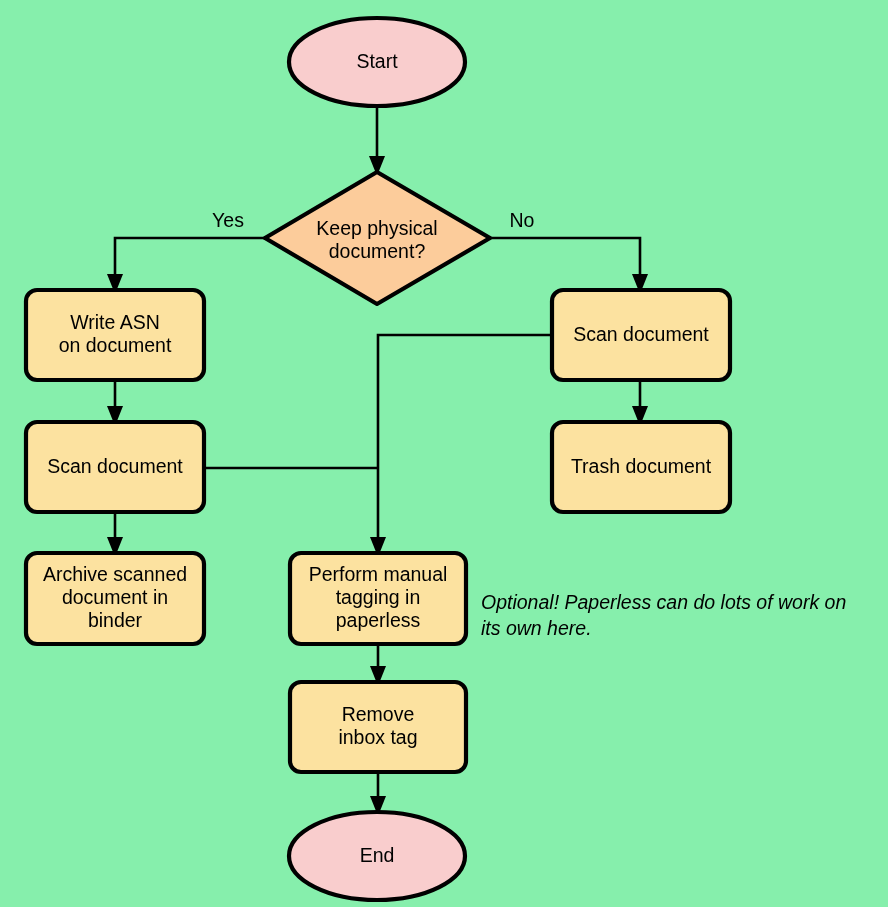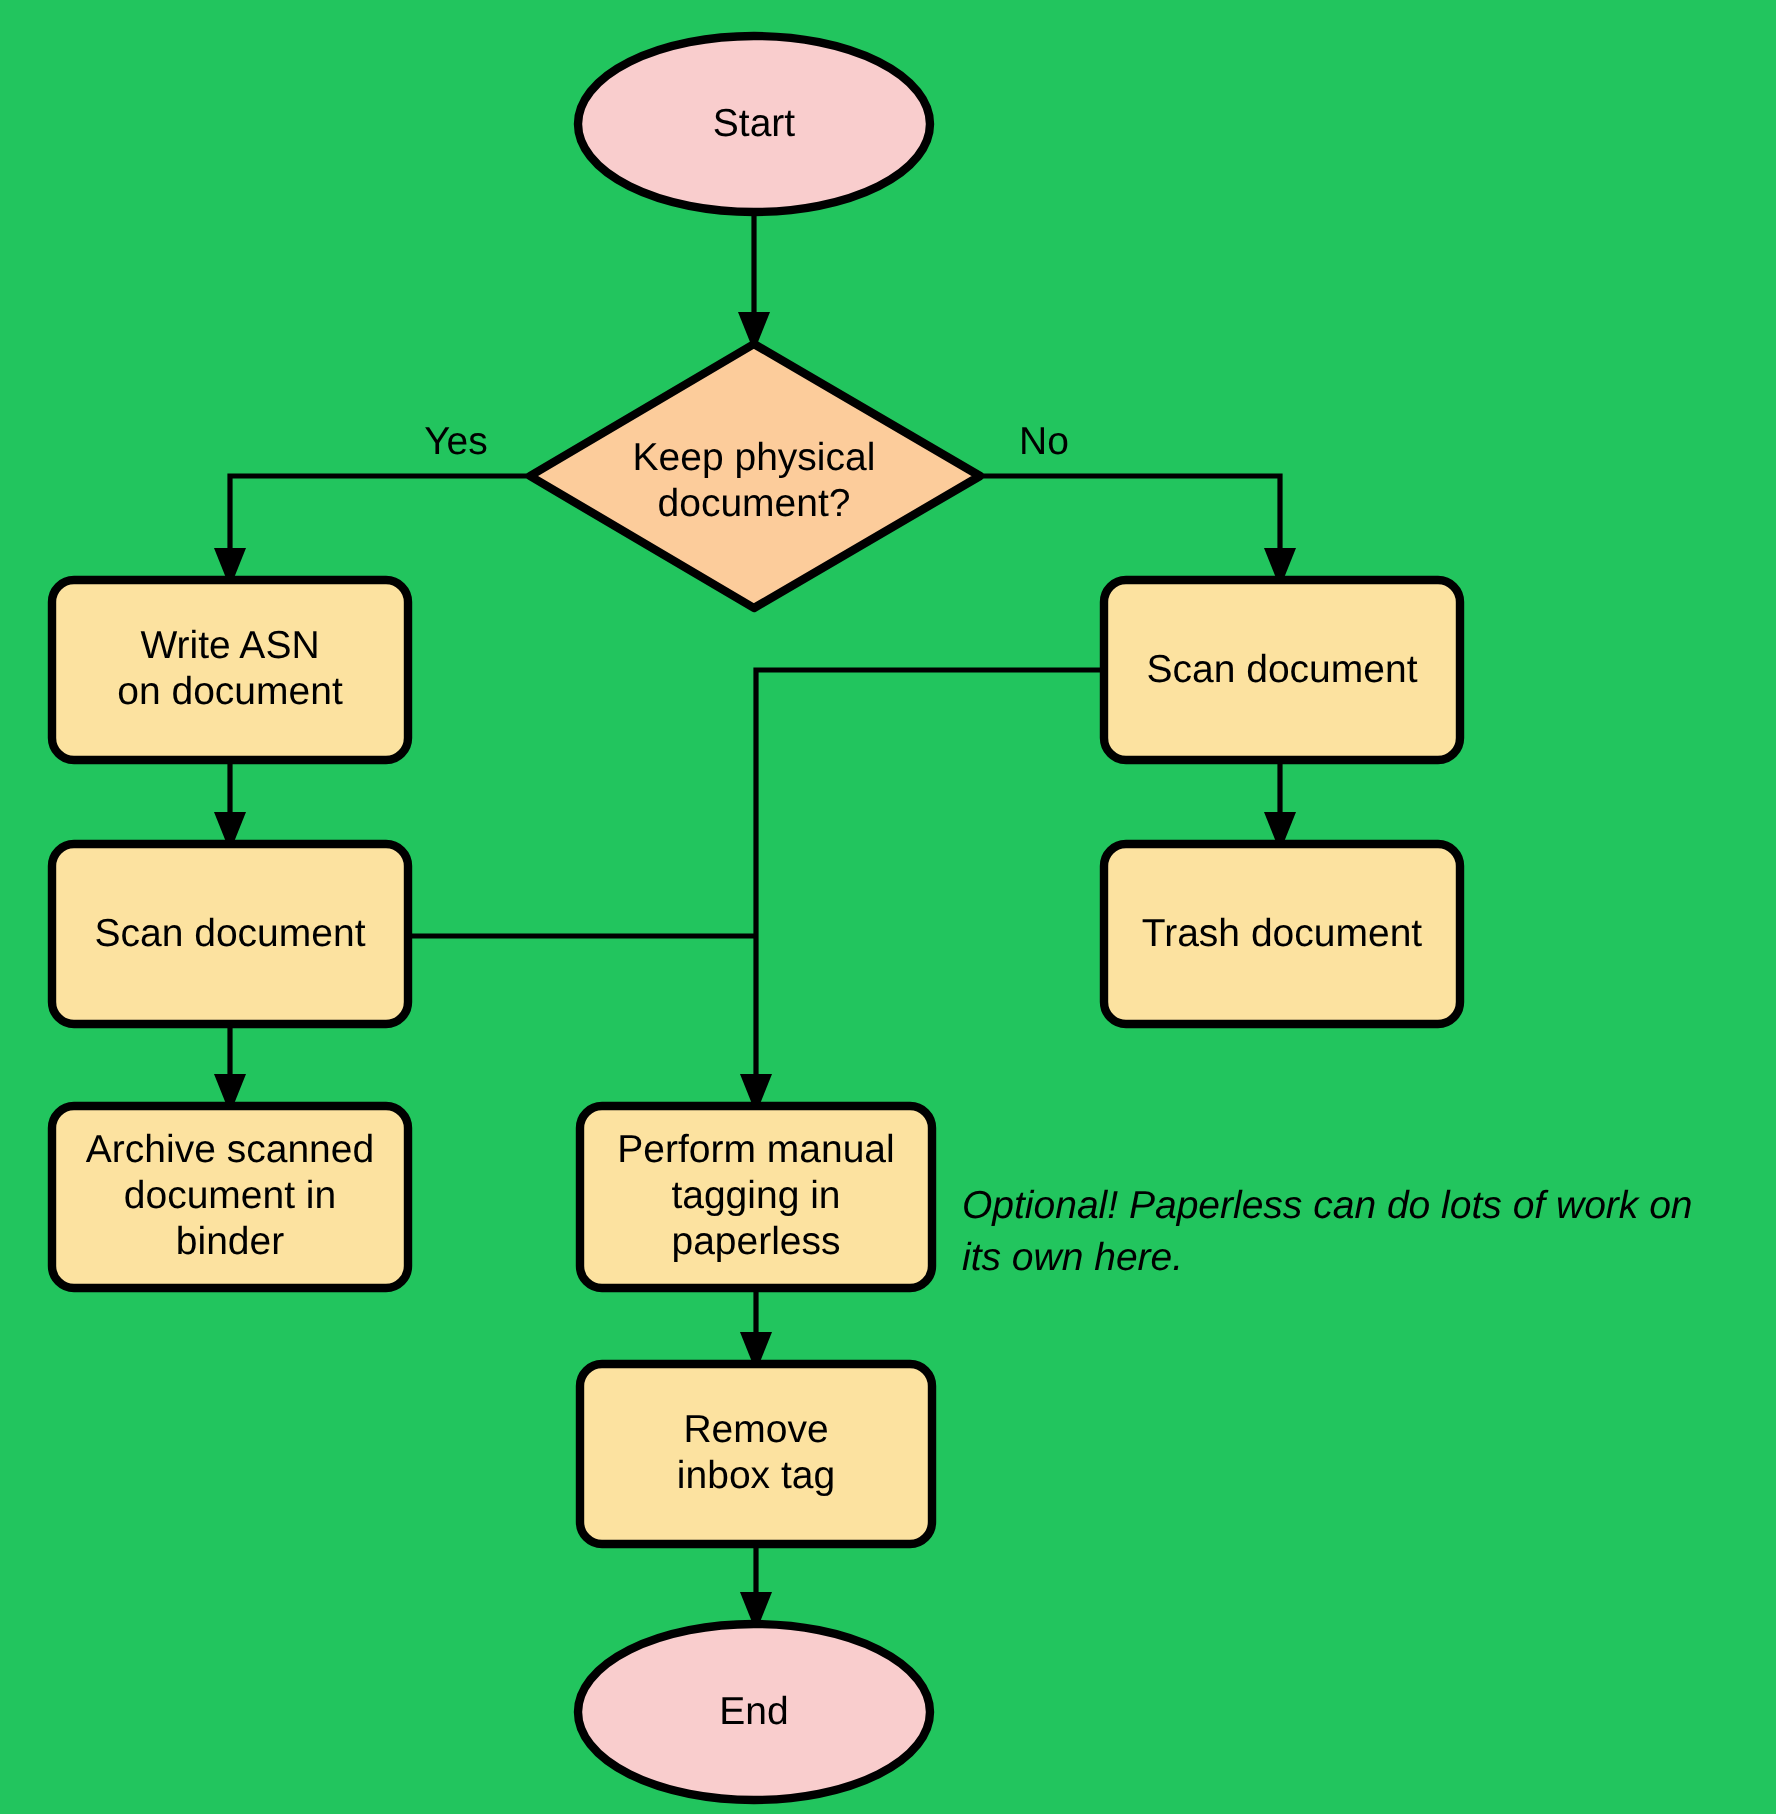--- a/index.html
+++ b/index.html
@@ -9,21 +9,21 @@
     background: #ffffff;
   }
   body {
     font-family: "Liberation Sans", sans-serif;
     color: #000000;
   }
   #flowchart-root {
     position: relative;
     width: 888px;
     height: 907px;
-    background: #22c55e;
+    background: #86efac;
     overflow: hidden;
     text-align: right;
   }
   #flow-svg {
     position: absolute;
     left: 0;
     top: 0;
     width: 888px;
     height: 907px;
   }

